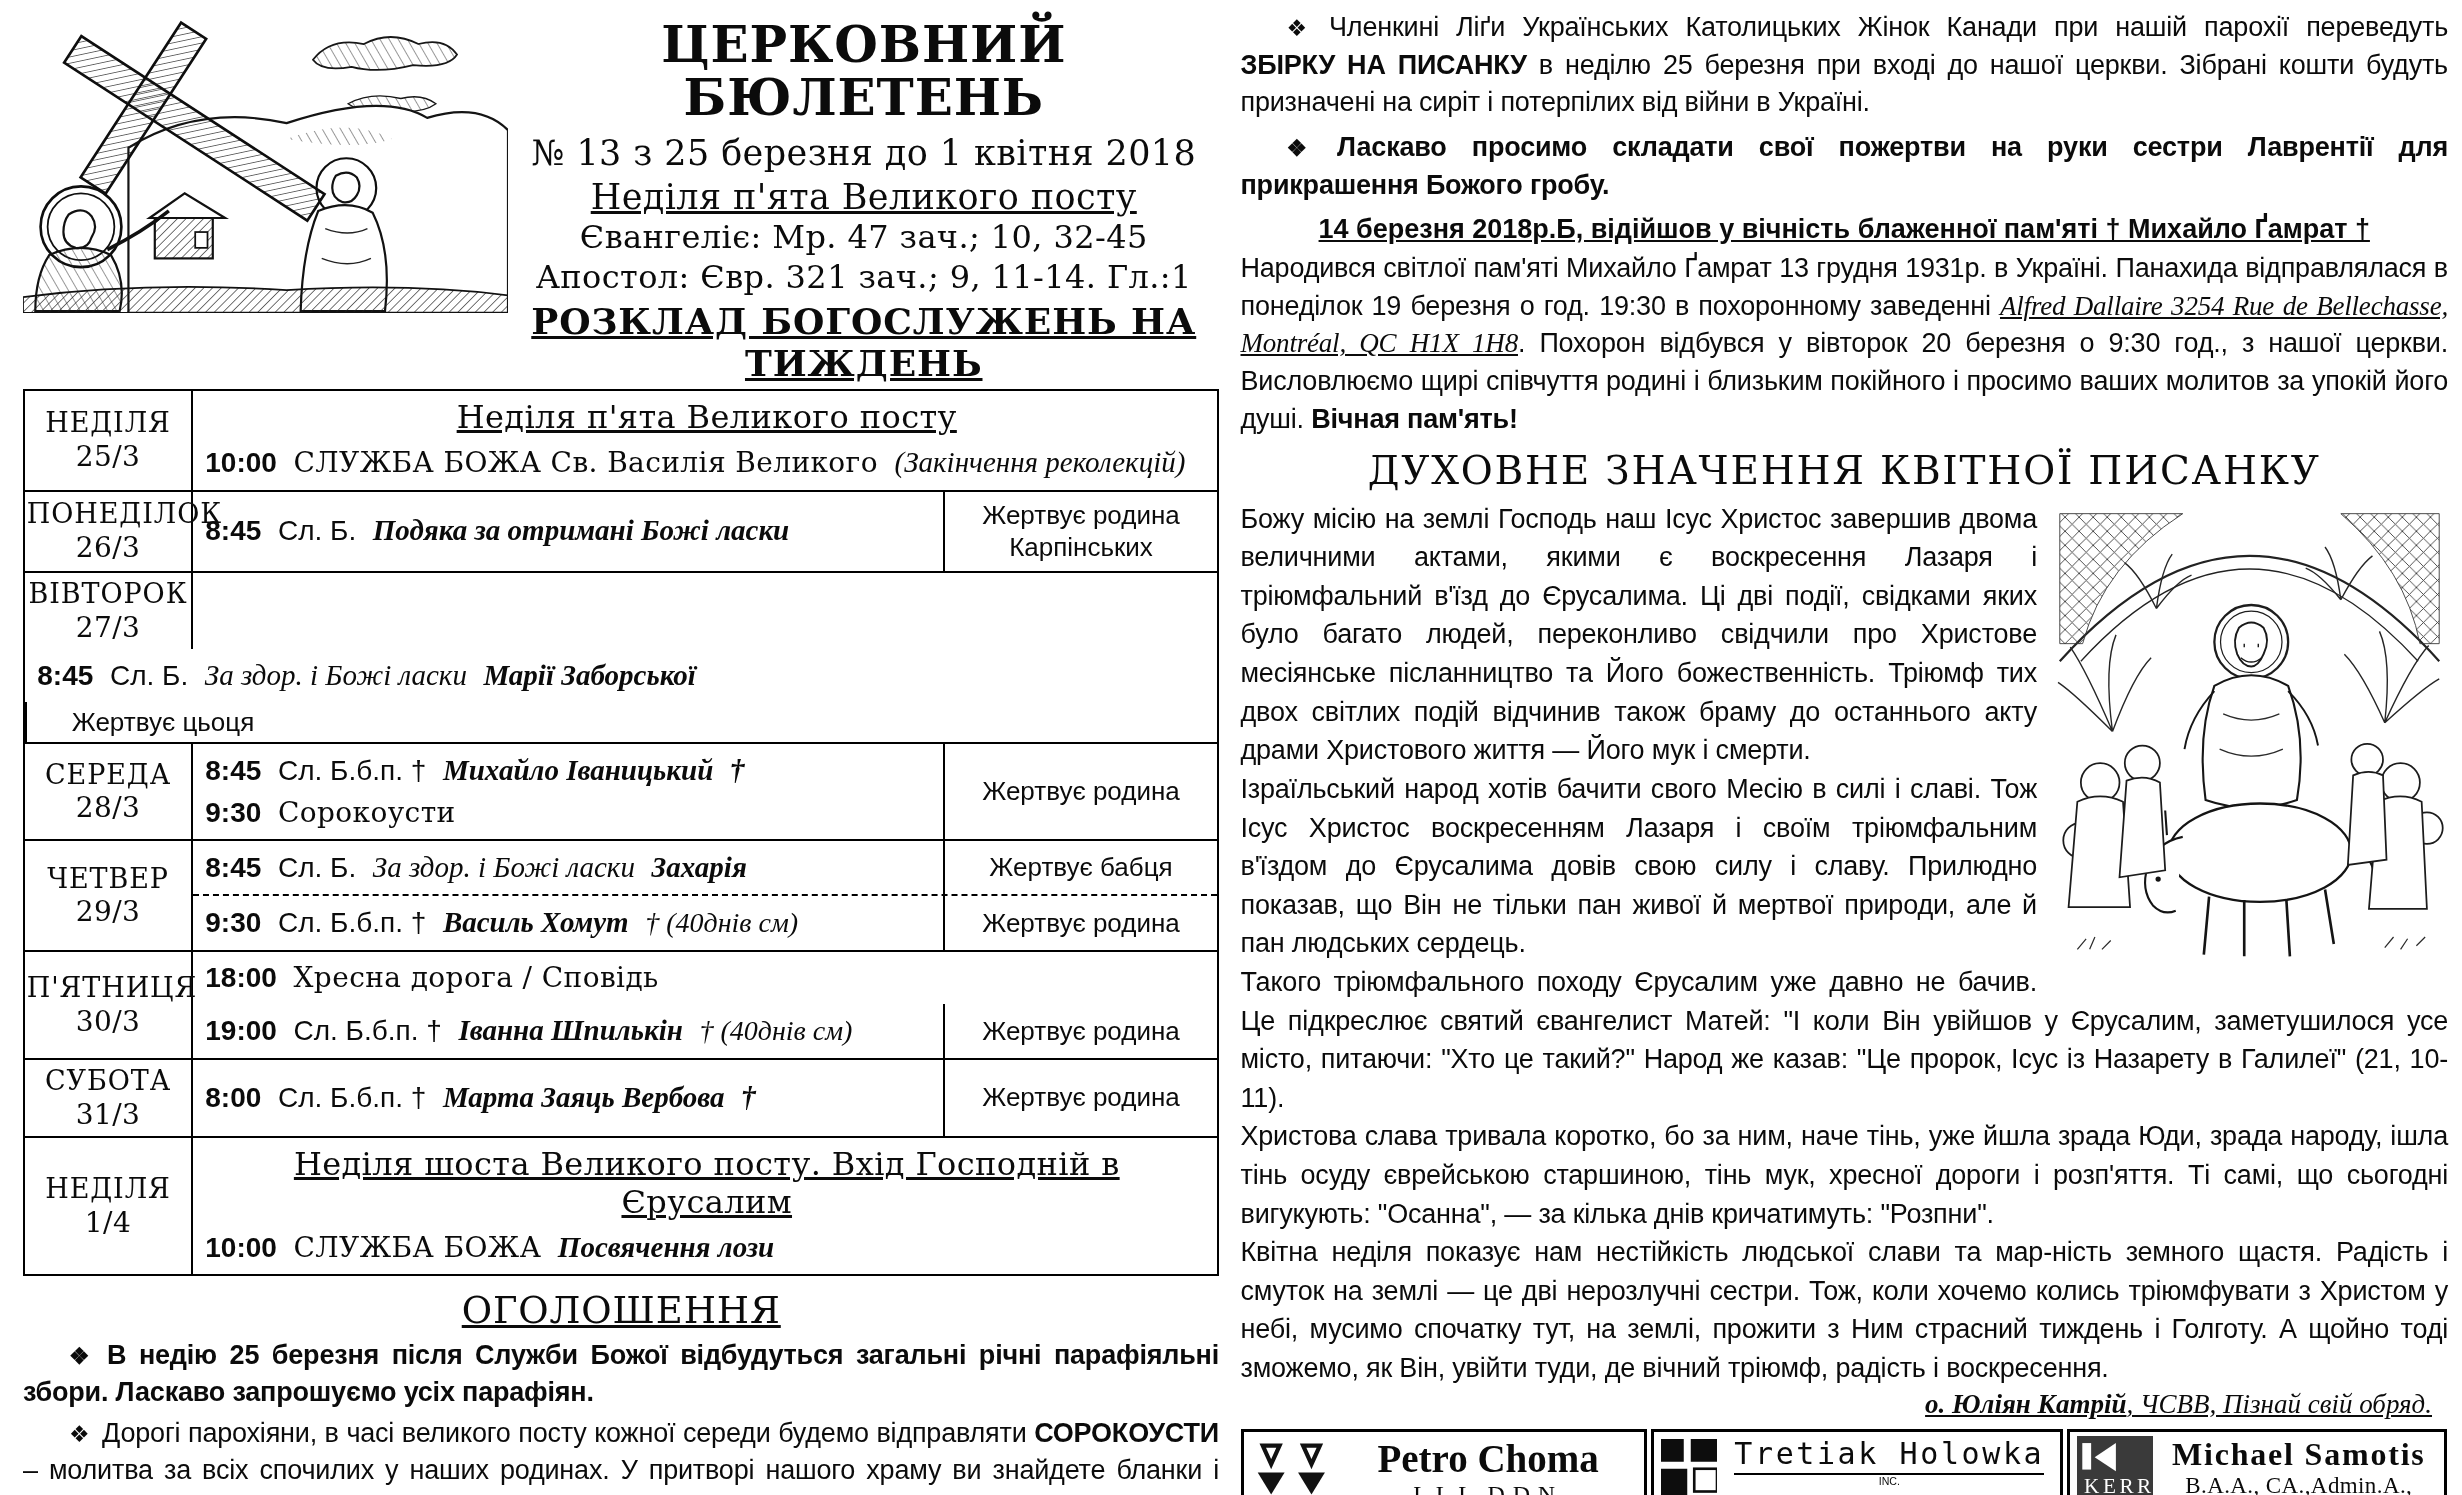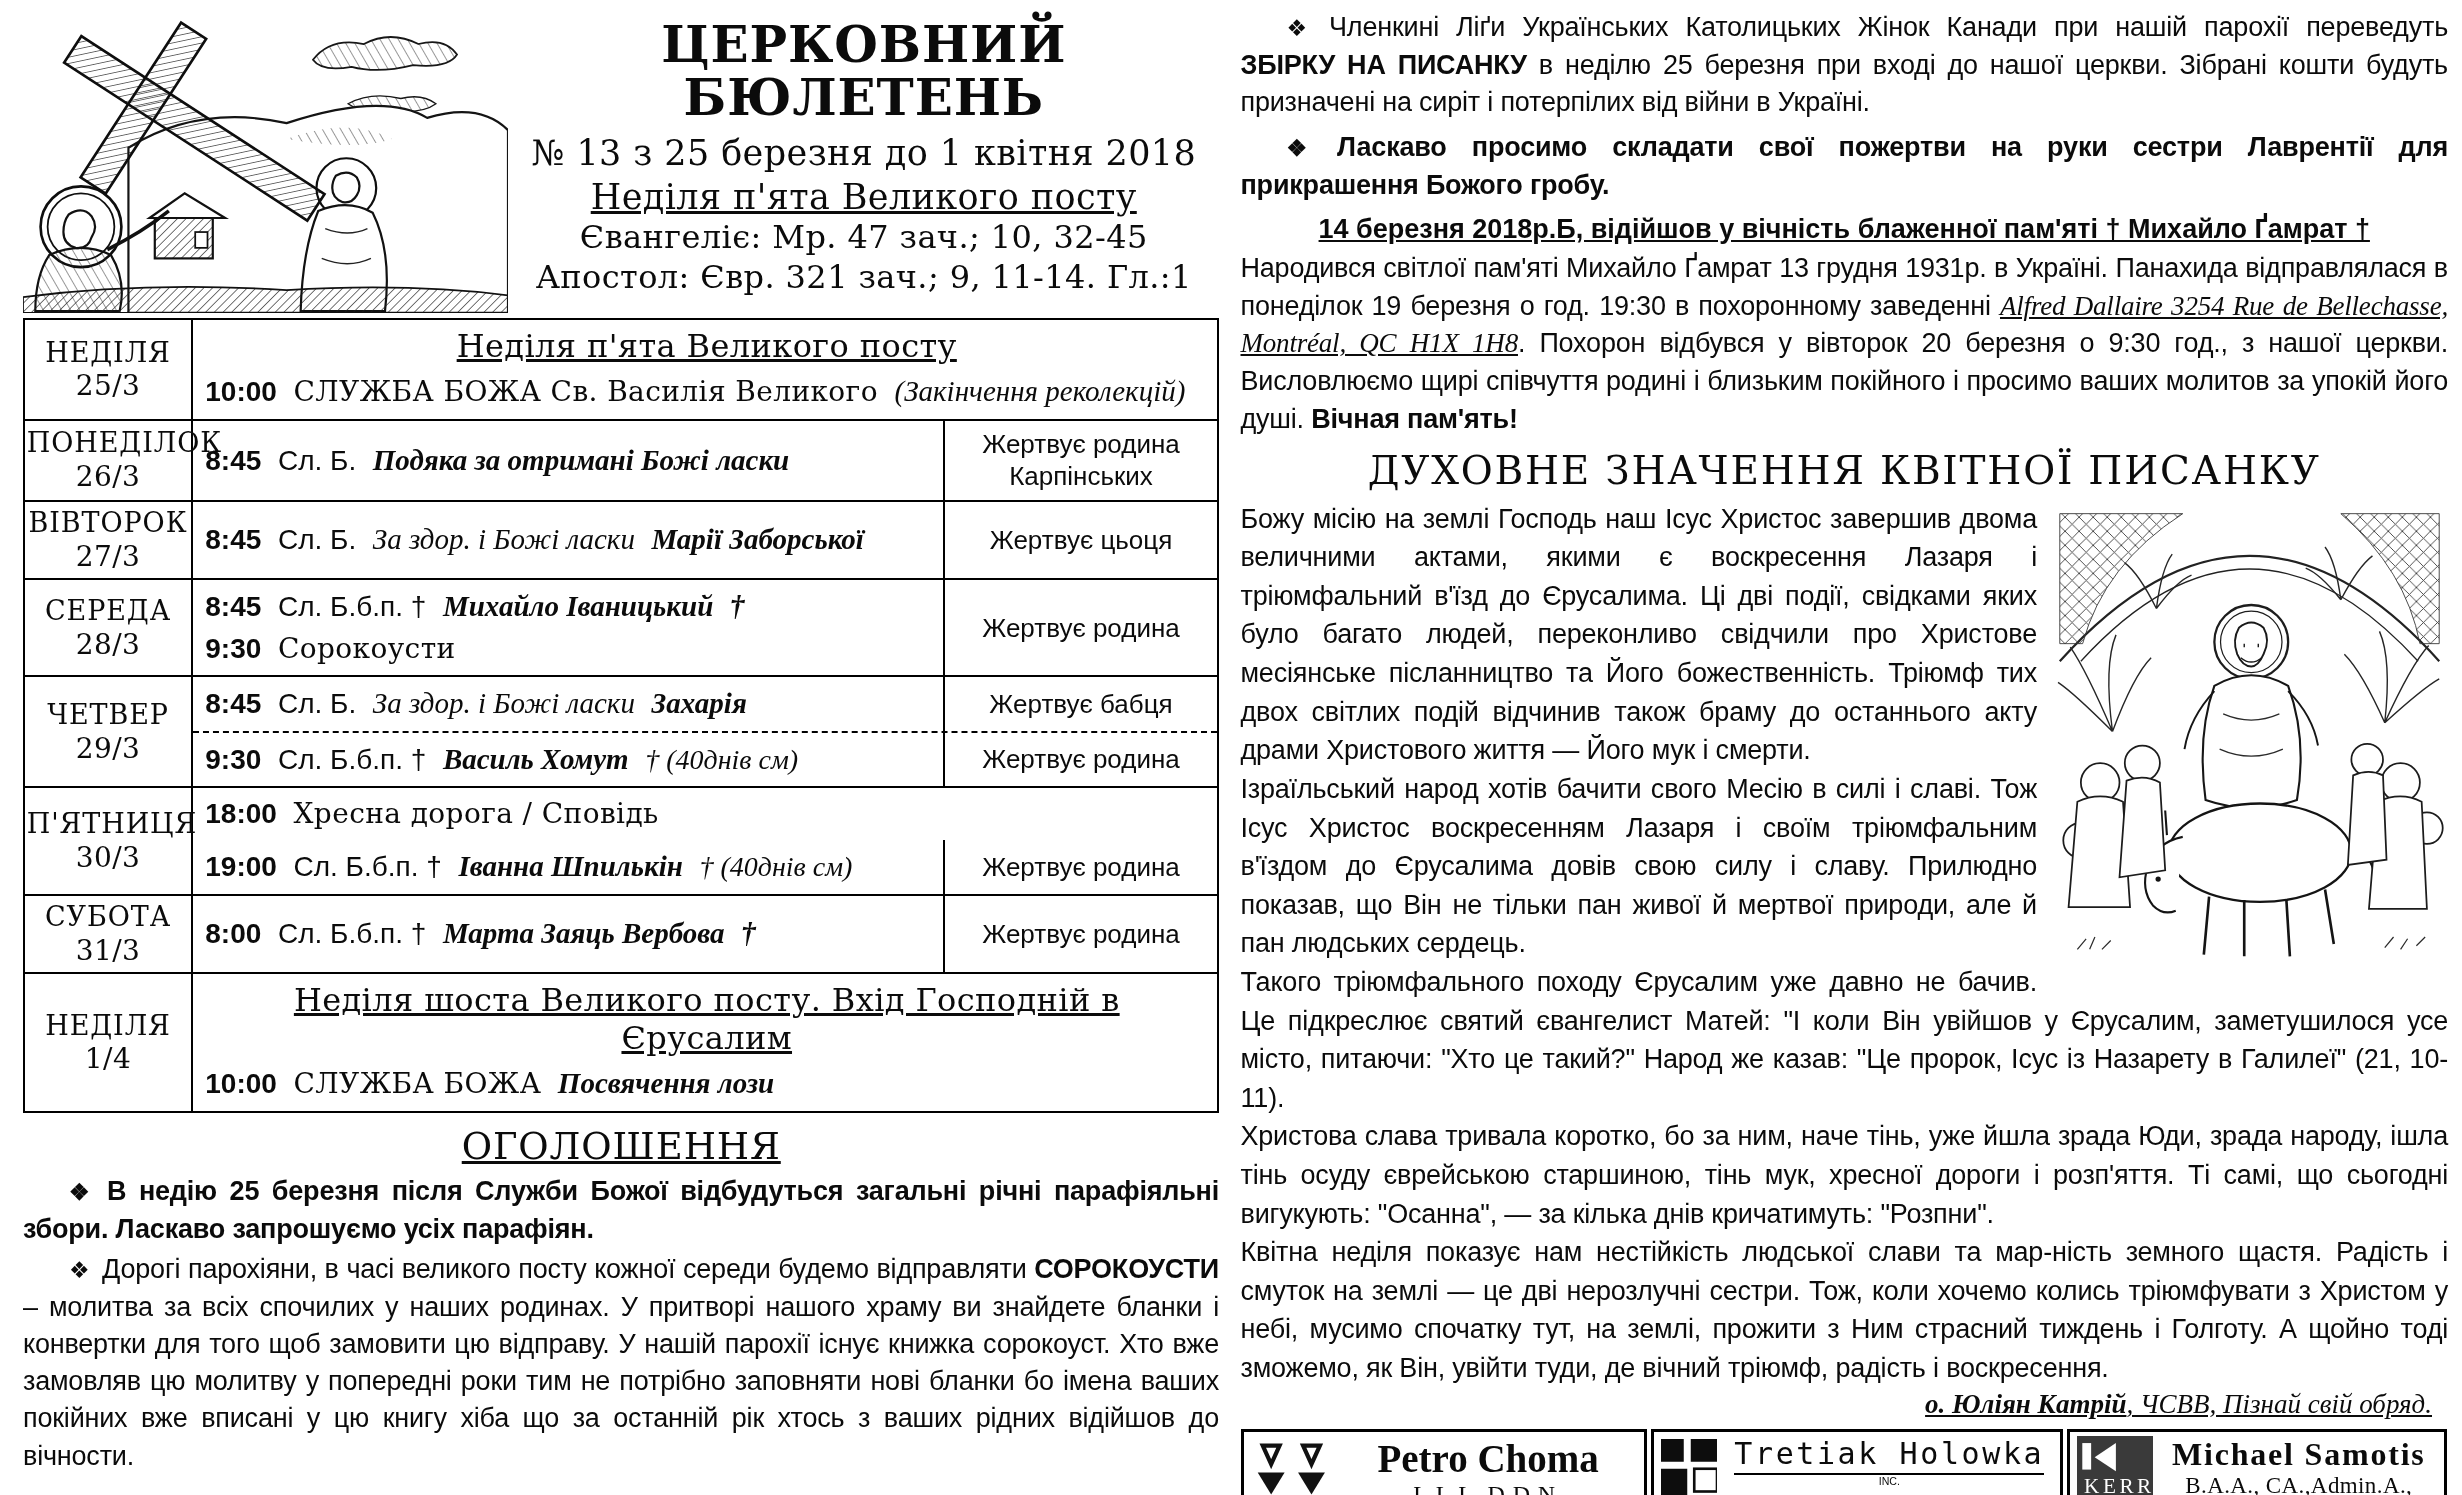--- a/index.html
+++ b/index.html
@@ -146,20 +146,21 @@
 
           <path d="M0 330 q140-18 300-8 q140-8 252 6 l0 20 -552 0z" fill="url(#hA)" stroke="#111" stroke-width="2"></path>
         </svg>
       </div>
       <div class="masthead-text">
         <div class="mh-title church">ЦЕРКОВНИЙ БЮЛЕТЕНЬ</div>
         <div class="mh-issue church">№ 13 з 25 березня до 1 квітня 2018</div>
         <div class="mh-sunday church">Неділя п'ята Великого посту</div>
         <div class="mh-gospel church">Євангеліє: Мр. 47 зач.; 10, 32-45</div>
         <div class="mh-gospel church">Апостол: Євр. 321 зач.; 9, 11-14. Гл.:1</div>
+        <div class="mh-sched church">РОЗКЛАД БОГОСЛУЖЕНЬ НА ТИЖДЕНЬ</div>
       </div>
     </div>
 
     <div class="stable">
 
       <div class="trow" style="min-height:91px;">
         <div class="tday">
           <span class="dname church">НЕДІЛЯ</span>
           <span class="ddate church">25/3</span>
         </div>
@@ -183,21 +184,21 @@
             <span class="t-time">8:45</span>
             <span>Сл. Б.</span>
             <span class="t-name">Подяка за отримані Божі ласки</span>
           </div>
         </div>
         <div class="tdonor">
           <span>Жертвує родина Карпінських</span>
         </div>
       </div>
 
-      <div class="trow" style="min-height:56px;">
+      <div class="trow" style="min-height:56px;flex-direction:column;">
         <div class="tday">
           <span class="dname church">ВІВТОРОК</span>
           <span class="ddate church">27/3</span>
         </div>
         <div class="tmain">
           <div class="tline">
             <span class="t-time">8:45</span>
             <span>Сл. Б.</span>
             <span class="t-it">За здор. і Божі ласки</span>
             <span class="t-name">Марії Заборської</span>

